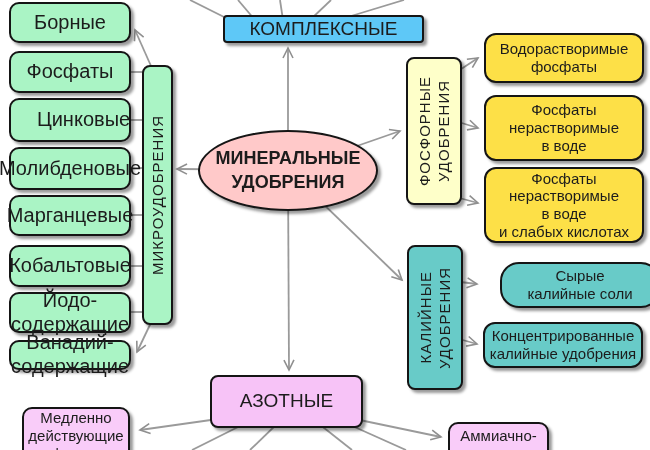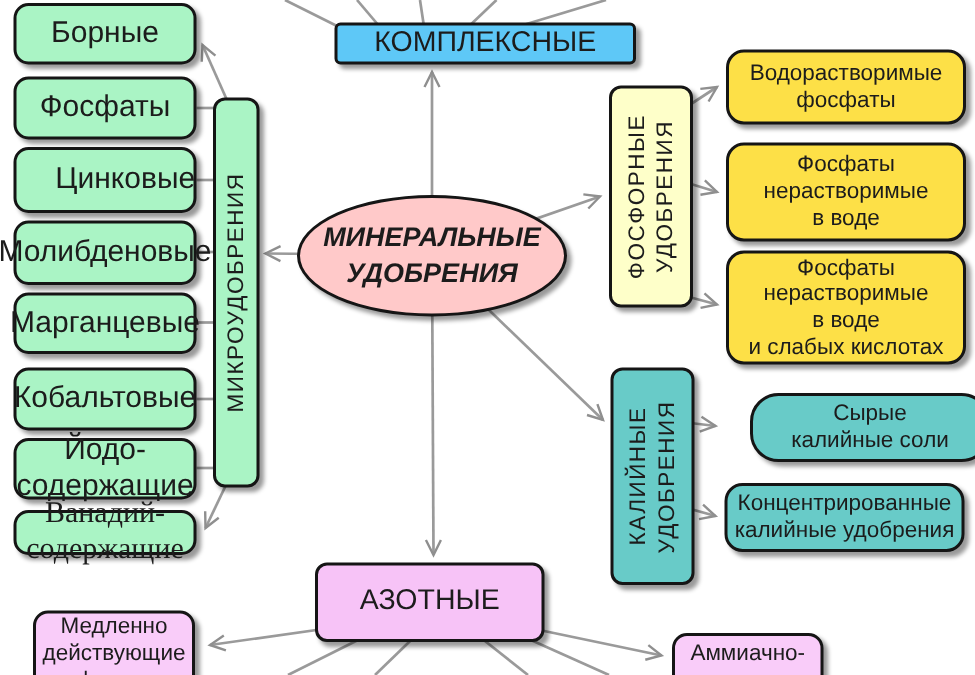--- a/index.html
+++ b/index.html
@@ -7,21 +7,21 @@
        font-family:"Liberation Sans","DejaVu Sans",sans-serif;color:#1c1c1c;}
   .stage{position:absolute;left:0;top:0;width:650px;height:450px;}
   svg.connectors{position:absolute;left:0;top:0;z-index:0;}
   .node{position:absolute;z-index:2;border:2px solid #151515;
         display:flex;align-items:center;justify-content:center;
         text-align:center;white-space:pre-line;line-height:1.18;
         box-shadow:3px 3px 3px rgba(0,0,0,0.40);box-sizing:border-box;}
   .green{background:#aaf4c5;border-radius:10px;font-size:20px;}
   .bar{background:#aaf4c5;border-radius:8px;}
   .blue{background:#5ec8f7;border-radius:4px;font-size:19px;margin-left:36px;}
-  .pinkellipse{background:#ffc9c9;border-radius:50%;font-size:18px;font-weight:bold;line-height:1.3;font-style:italic;}
+  .pinkellipse{background:#ffc9c9;border-radius:50%;font-size:18px;font-weight:bold;line-height:1.3;}
   .yellow{background:#fde047;border-radius:12px;font-size:15px;}
   .yellowbar{background:#feffc9;border-radius:8px;}
   .teal{background:#68cbc8;border-radius:12px;font-size:15px;}
   .tealbar{background:#68cbc8;border-radius:8px;}
   .magenta{background:#f7c3f7;border-radius:8px;font-size:19px;}
   .magenta-sm{background:#f9ccf9;border-radius:10px;font-size:15px;}
   .vwrap{display:flex;flex-direction:row;gap:1px;align-items:center;justify-content:center;}
   .vtext{writing-mode:vertical-rl;transform:rotate(180deg);
          font-size:15px;letter-spacing:1px;white-space:nowrap;}
 </style>
@@ -76,21 +76,21 @@
   </svg>
 
   <div class="node green" style="left:9px;top:2px;width:122px;height:41px;">Борные</div>
   <div class="node green" style="left:9px;top:51px;width:122px;height:42px;">Фосфаты</div>
   <div class="node green" style="left:9px;top:98px;width:122px;height:44px;padding-left:27px;">Цинковые</div>
   <div class="node green" style="left:9px;top:147px;width:122px;height:43px;">Молибденовые</div>
   <div class="node green" style="left:9px;top:245px;width:122px;height:42px;">Кобальтовые</div>
   <div class="node green" style="left:9px;top:195px;width:122px;height:41px;">Марганцевые</div>
   <div class="node green" style="left:9px;top:292px;width:122px;height:41px;">Йодо-
 содержащие</div>
-  <div class="node green" style="left:9px;top:340px;width:122px;height:30px;font-family:Liberation Serif, serif;">Ванадий-
+  <div class="node green" style="left:9px;top:340px;width:122px;height:30px;">Ванадий-
 содержащие</div>
 
   <div class="node bar" style="left:142px;top:65px;width:31px;height:260px;">
     <span class="vtext">МИКРОУДОБРЕНИЯ</span>
   </div>
 
   <div class="node blue" style="left:187px;top:15px;width:201px;height:28px;">КОМПЛЕКСНЫЕ</div>
 
   <div class="node pinkellipse" style="left:198px;top:130px;width:180px;height:81px;">МИНЕРАЛЬНЫЕ
 УДОБРЕНИЯ</div>

